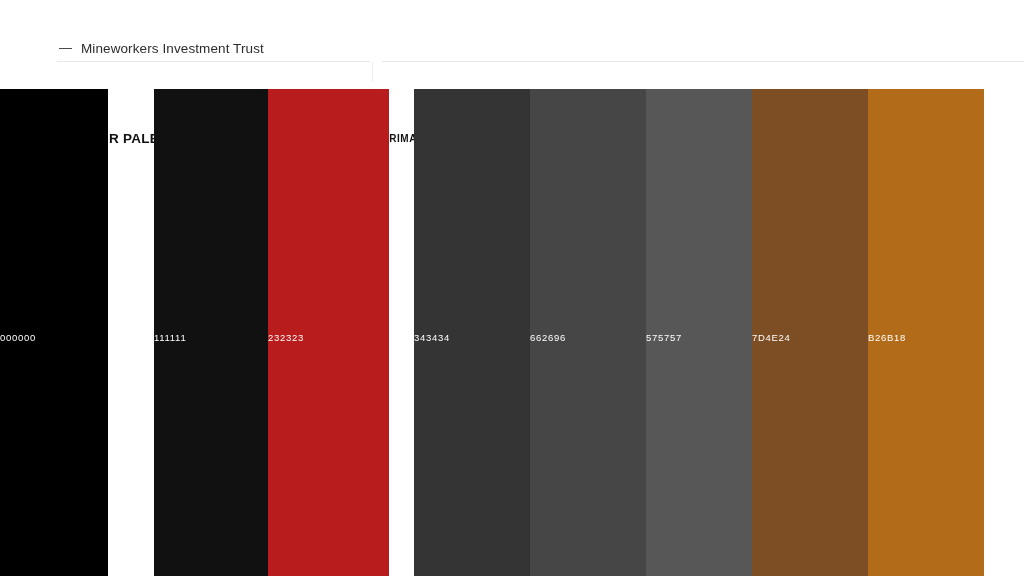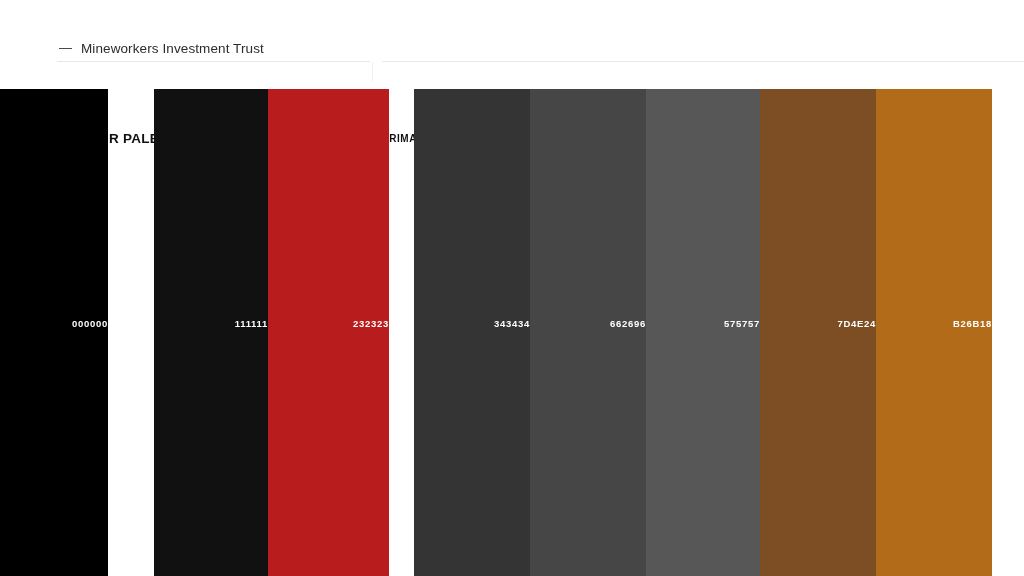--- a/index.html
+++ b/index.html
@@ -112,24 +112,24 @@
   }
   .swatch {
     position: relative;
     height: 100%;
     flex: 0 0 auto;
   }
   .swatch-code {
     position: absolute;
     left: 0;
     right: 0;
-    top: 229px;
-    text-align: right;
+    top: 243px;
+    text-align: left;
     font-size: 9.5px;
-    font-weight: 700;
+    font-weight: 400;
     letter-spacing: 0.7px;
     line-height: 11px;
     white-space: nowrap;
   }
 </style>
 </head>
 <body>
 
 <div class="page">
 
@@ -158,21 +158,21 @@
       </div>
       <div class="swatch" style="width: 121px; background: #b91c1c;">
         <div class="swatch-code" style="color: rgb(255, 255, 255);">232323</div>
       </div>
       <div class="swatch" style="width: 116px; background: rgb(52, 52, 52); margin-left: 25px;">
         <div class="swatch-code" style="color: rgb(255, 255, 255);">343434</div>
       </div>
       <div class="swatch" style="width: 116px; background: rgb(70, 70, 70);">
         <div class="swatch-code" style="color: rgb(255, 255, 255);">662696</div>
       </div>
-      <div class="swatch" style="width: 114px; background: rgb(87, 87, 87);">
+      <div class="swatch" style="width: 106px; background: rgb(87, 87, 87);">
         <div class="swatch-code" style="color: rgb(255, 255, 255);">575757</div>
       </div>
       <div class="swatch" style="width: 116px; background: rgb(125, 78, 36);">
         <div class="swatch-code" style="color: rgb(255, 255, 255);">7D4E24</div>
       </div>
       <div class="swatch" style="width: 116px; background: rgb(178, 107, 24);">
         <div class="swatch-code" style="color: rgb(255, 255, 255);">B26B18</div>
       </div>
     </div>
 

